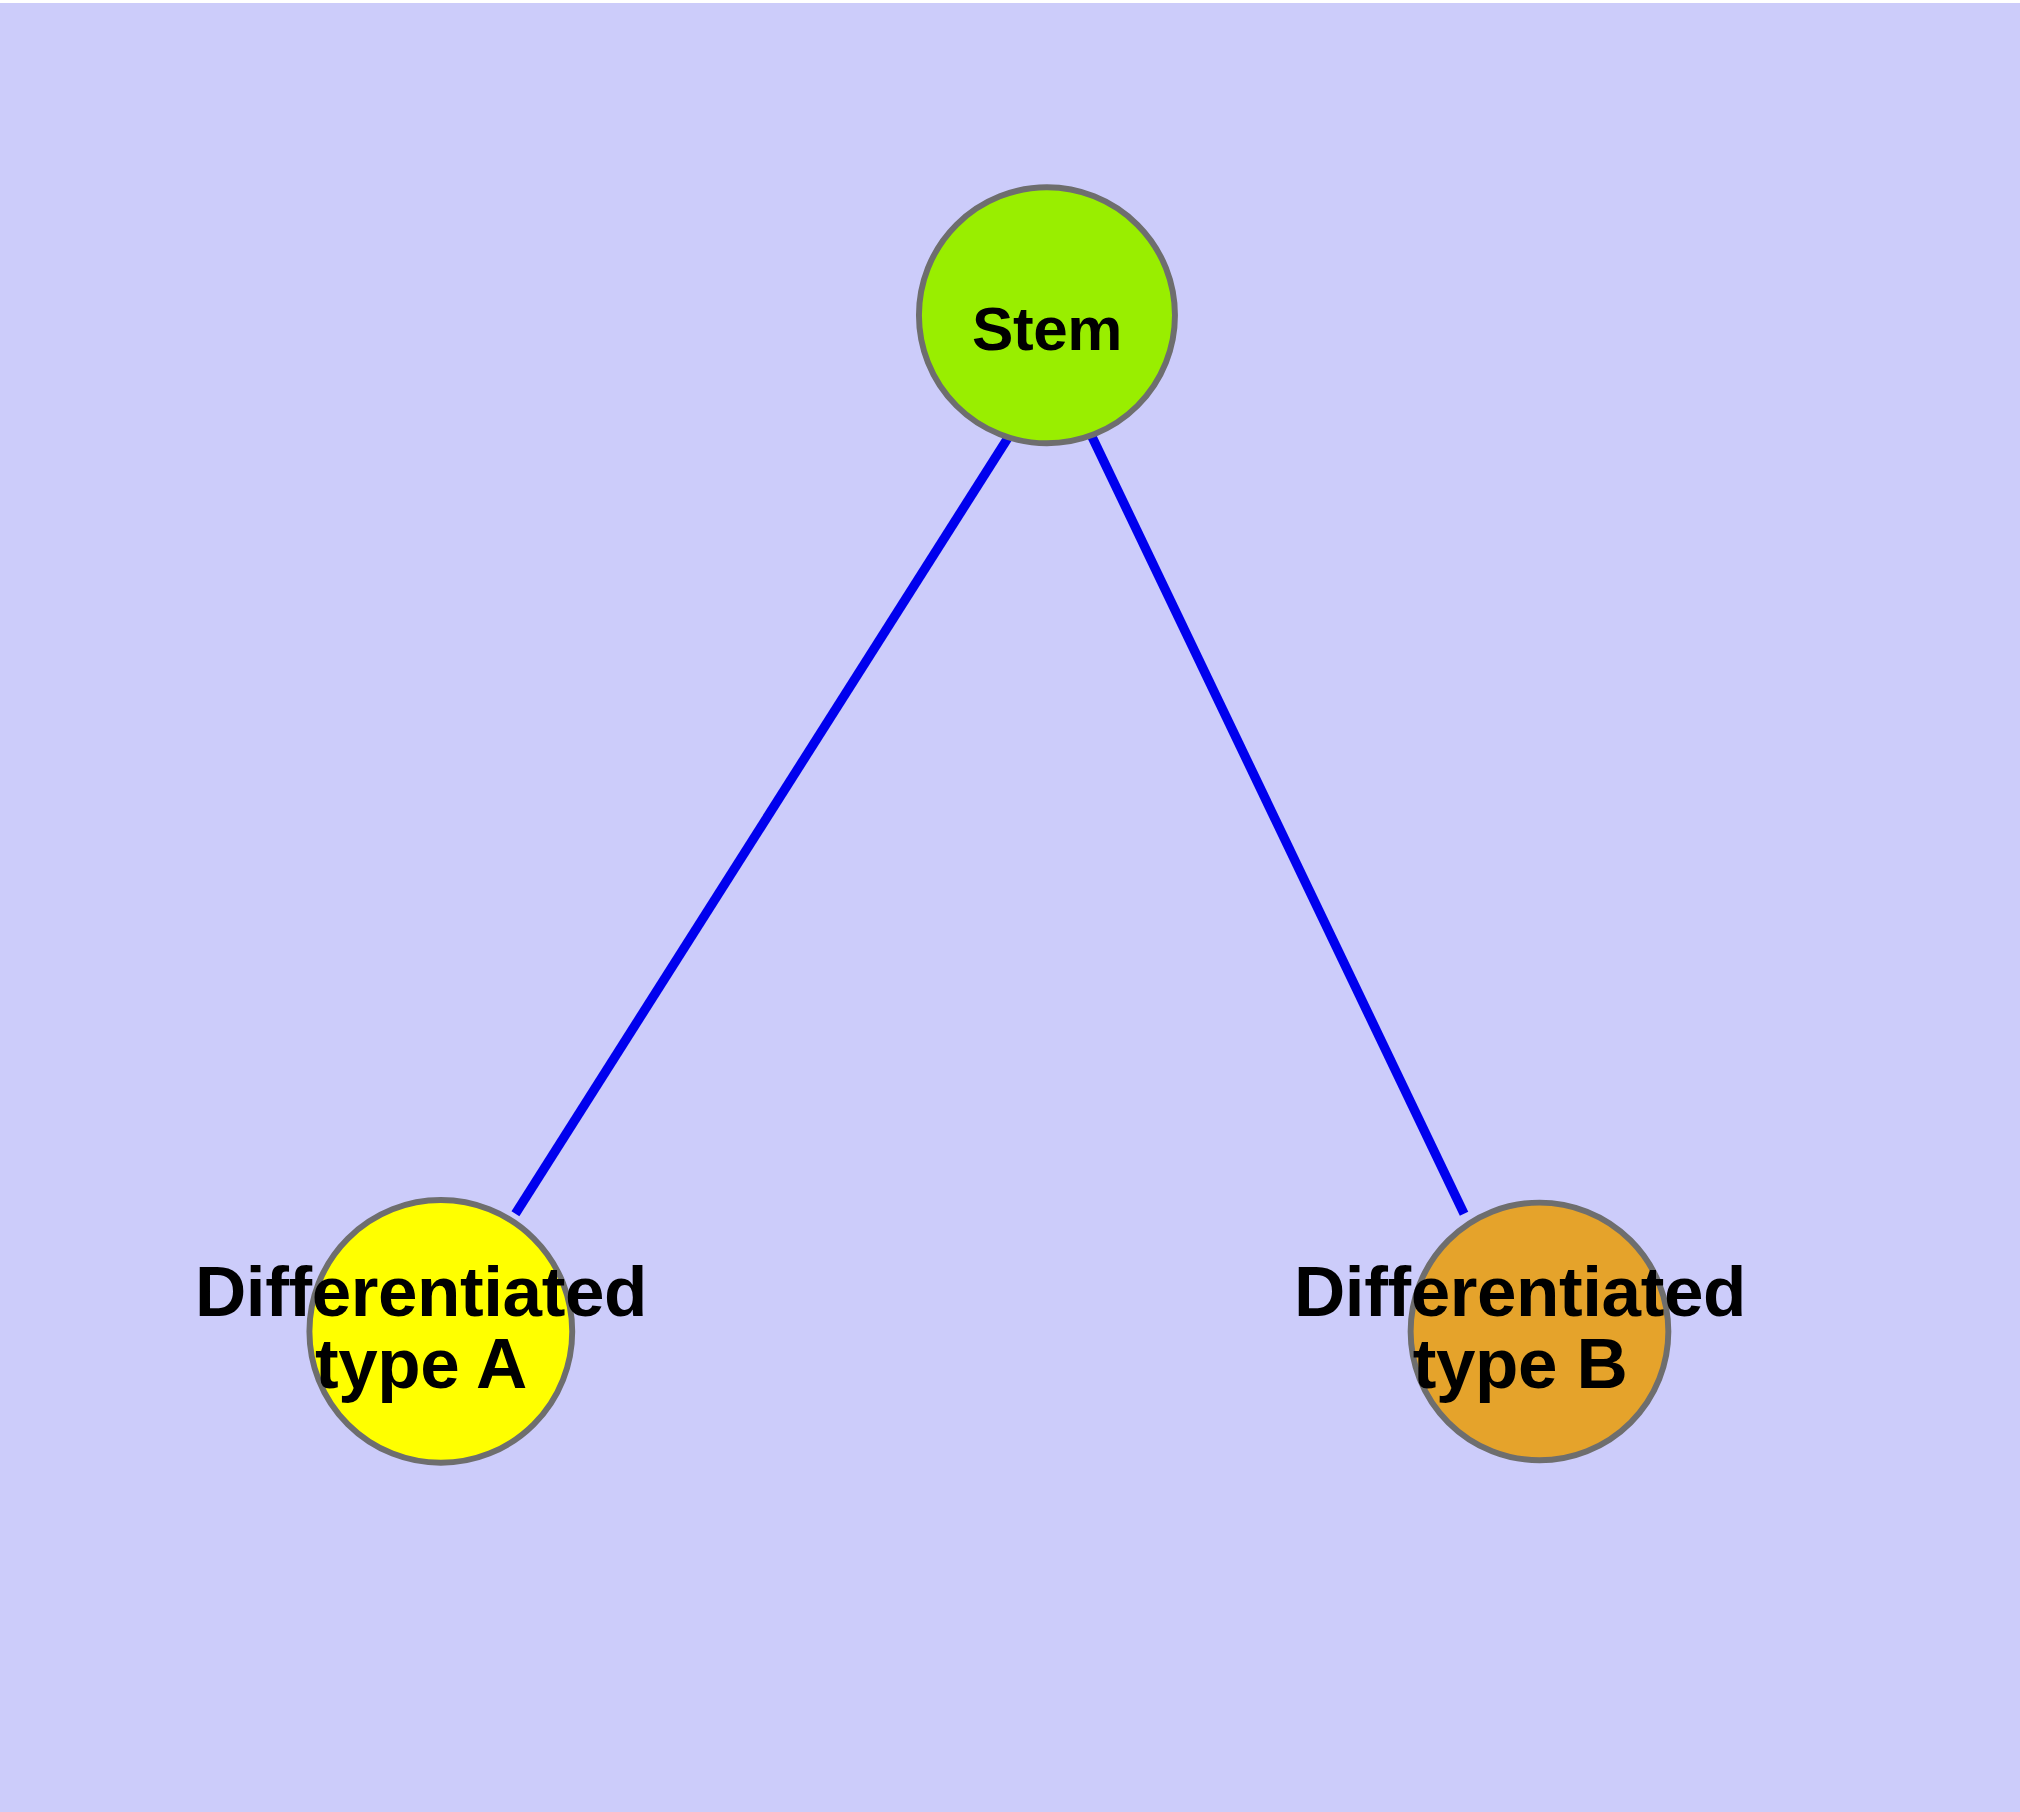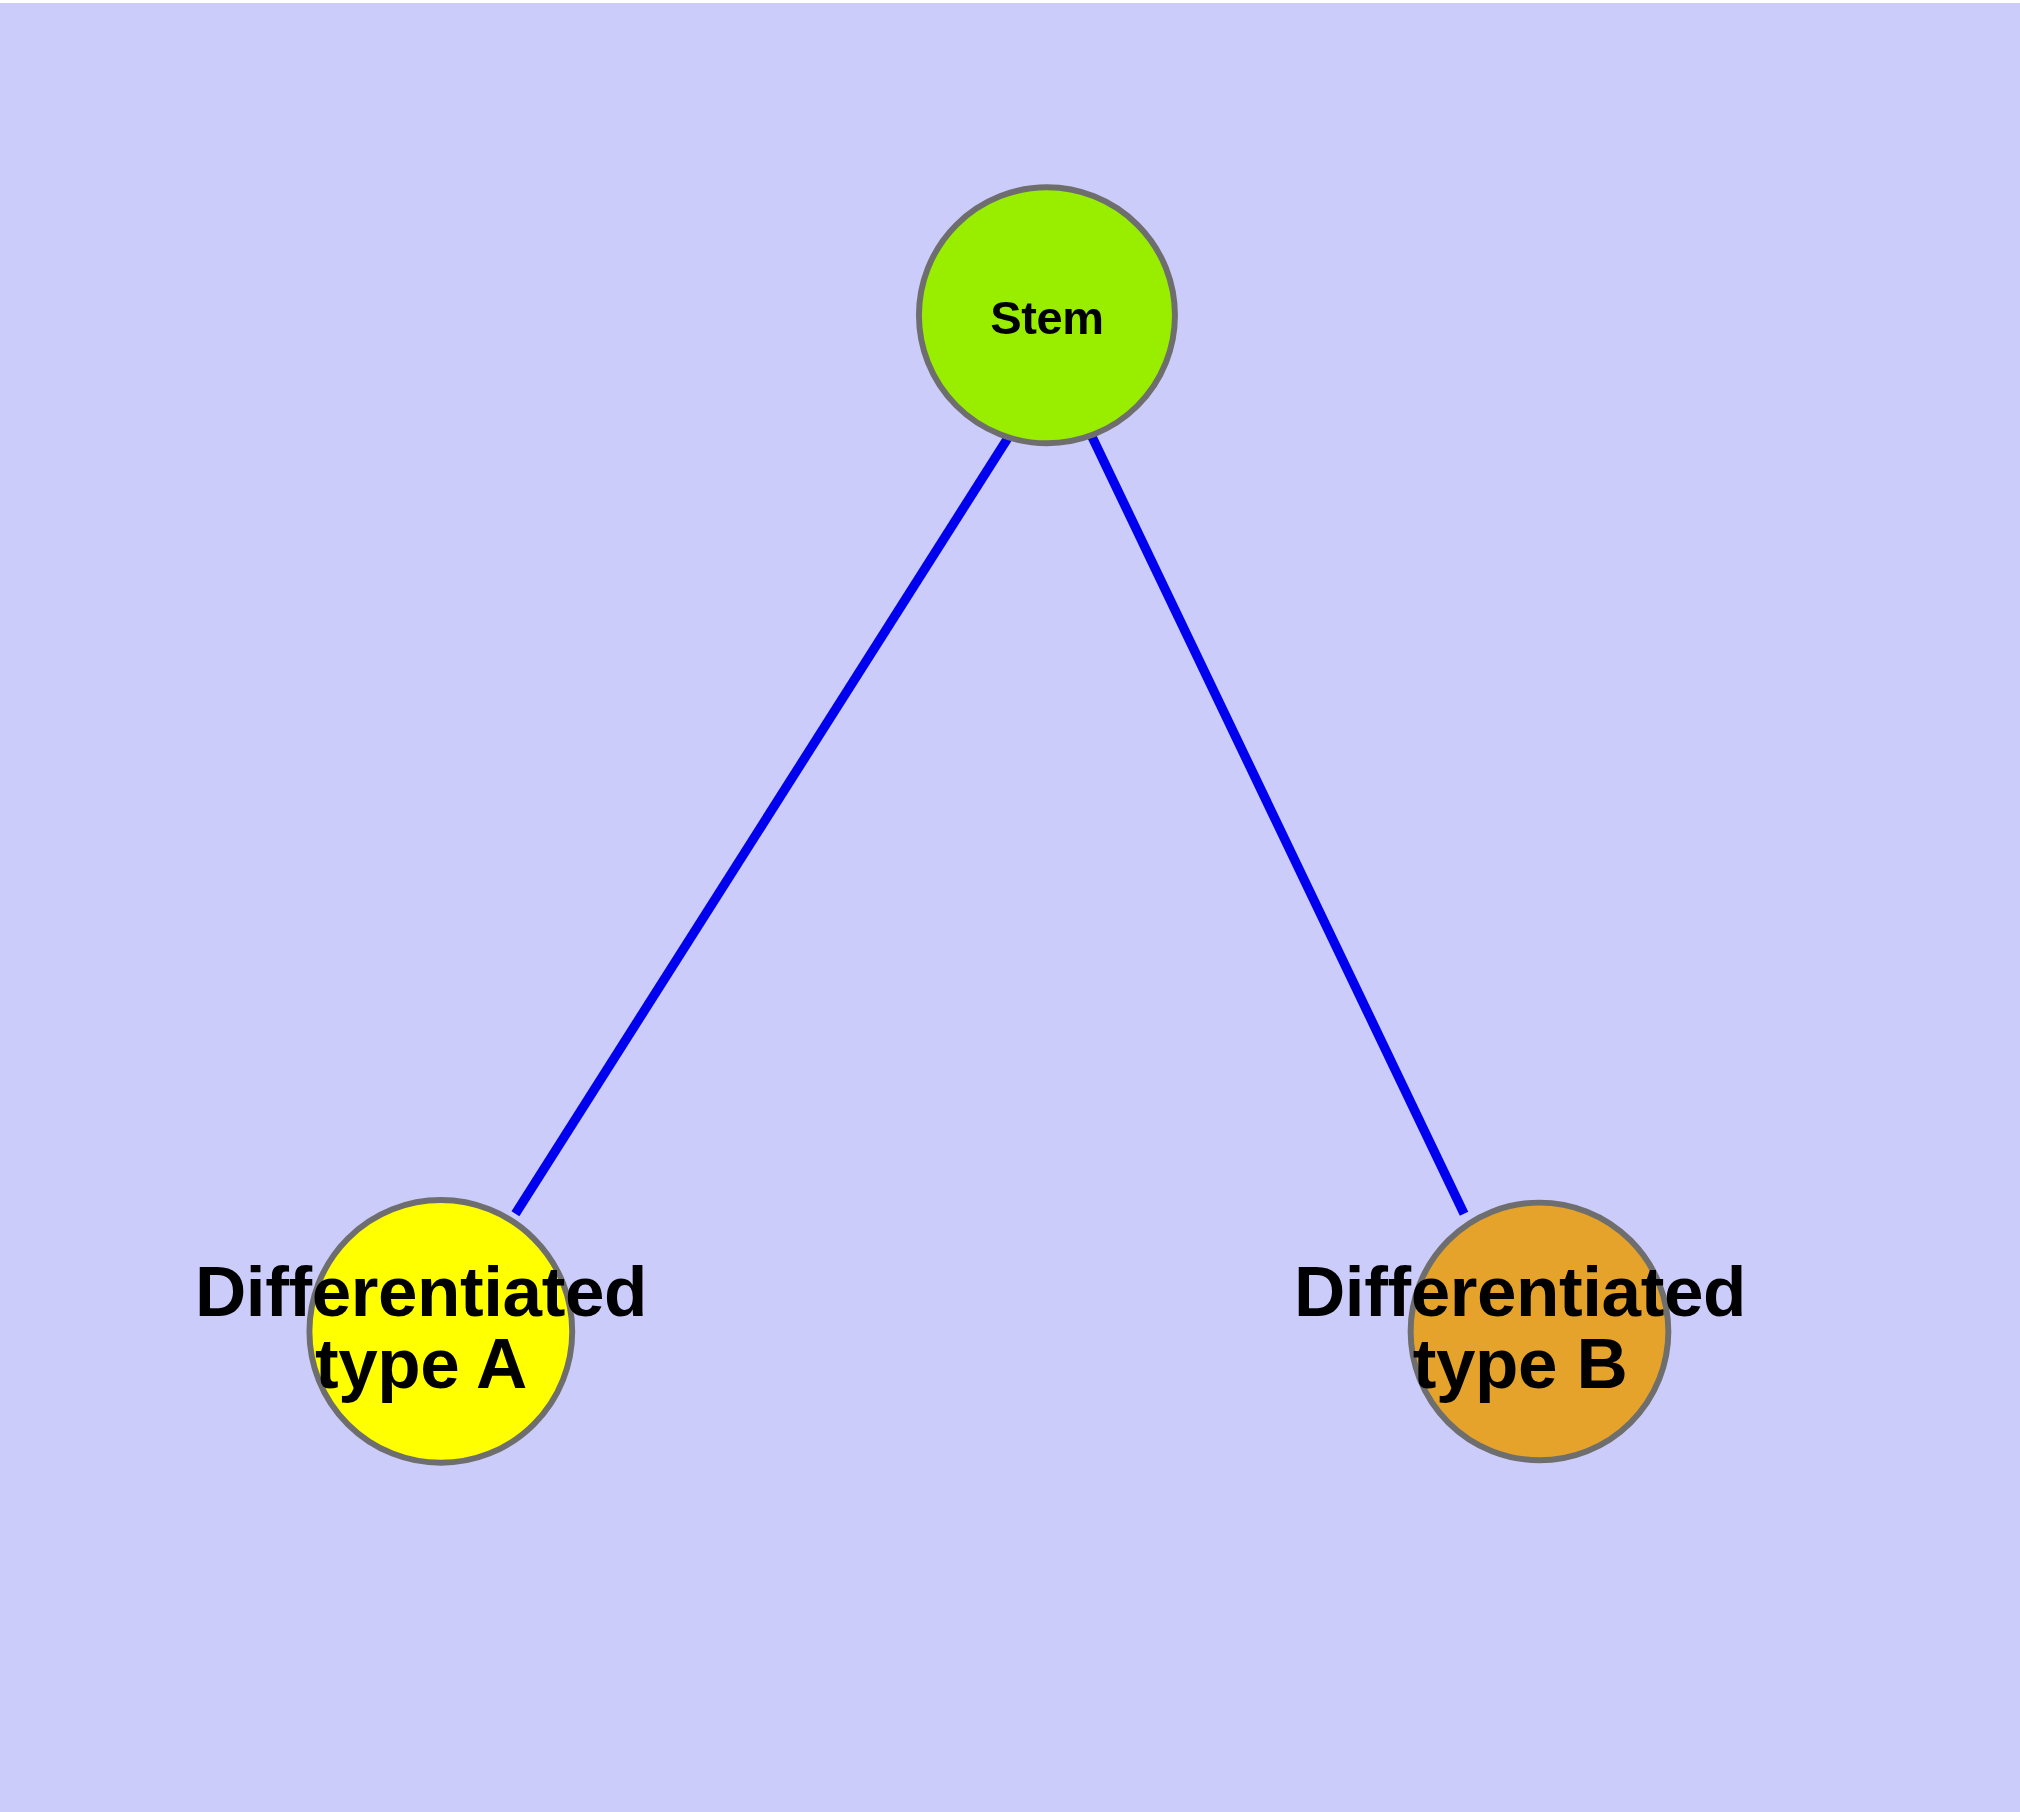--- a/index.html
+++ b/index.html
@@ -34,21 +34,21 @@
     position: absolute;
     color: #000000;
     font-weight: bold;
     text-align: center;
     line-height: 1.02;
     white-space: pre;
     transform: translate(-50%, -50%);
     pointer-events: none;
     letter-spacing: -0.4px;
   }
-  .label-stem   { font-size: 47px; }
+  .label-stem   { font-size: 62px; margin-top: 11px; }
   .label-type-a { font-size: 71px; }
   .label-type-b { font-size: 71px; }
 </style>
 </head>
 <body>
 
 <div id="canvas">
 
   <div id="plot-bg"></div>
 

